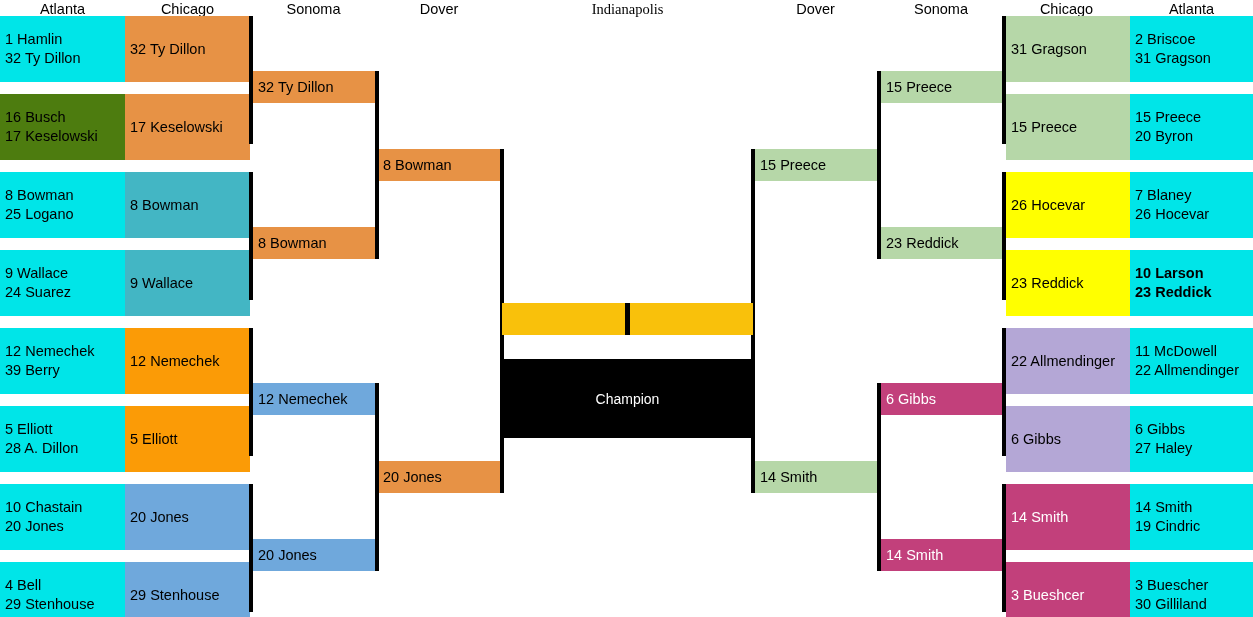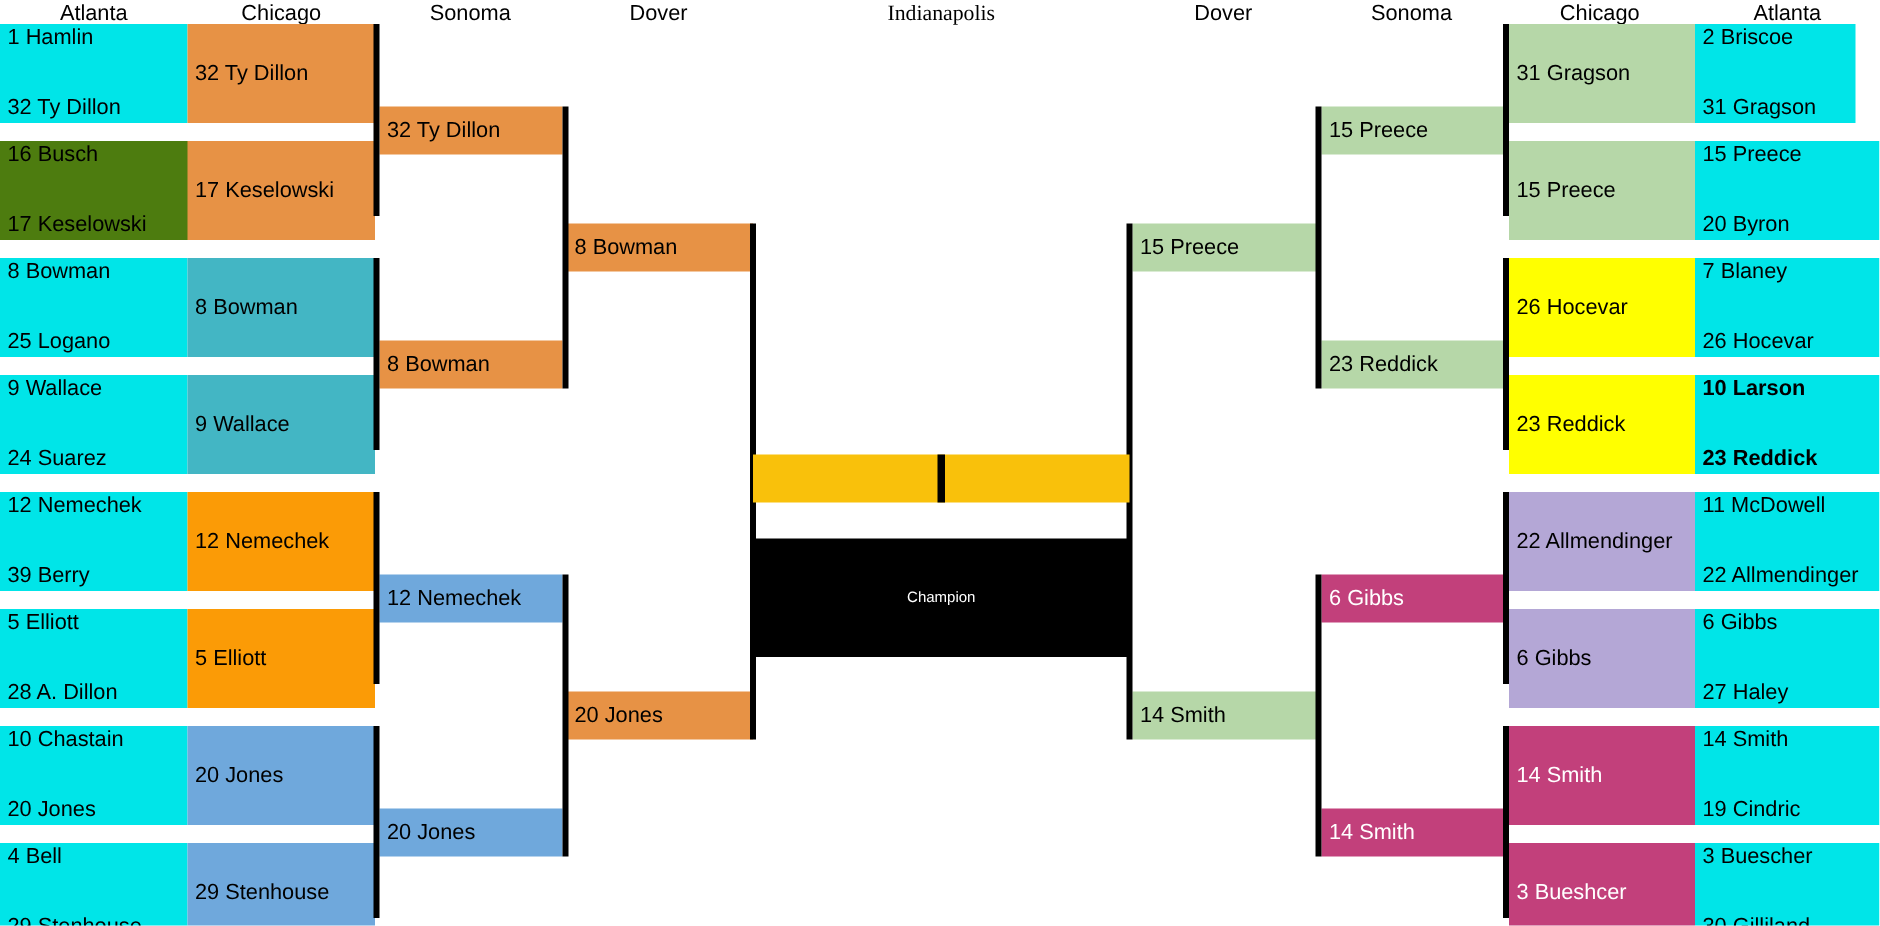--- a/index.html
+++ b/index.html
@@ -12,32 +12,32 @@
 
   .hdr{
     position:absolute;top:0;height:18px;line-height:18px;
     font-size:14.5px;color:#000;text-align:center;
   }
 
   
   .cell{
     position:absolute;box-sizing:border-box;
     font-size:14.5px;color:#000;
-    display:flex;flex-direction:column;justify-content:space-between;
+    display:flex;flex-direction:column;justify-content:center;
     padding-left:5px;overflow:hidden;white-space:nowrap;
   }
   .cell .ln{line-height:19px;height:19px;}
   .cell.one{justify-content:center;}
 
   .vbar{position:absolute;background:#000;width:4px;}
 
   .champ{
     position:absolute;background:#000;color:#fff;
     display:flex;align-items:center;justify-content:center;
-    font-size:10px;
+    font-size:14px;
   }
   .finalbar{position:absolute;}
   .finalsplit{position:absolute;background:#000;width:5px;}
 </style>
 </head>
 <body>
 
 <div id="bracket">
     <div class="hdr" style="left: 0px; width: 125px;">Atlanta</div>
     <div class="hdr" style="left: 125px; width: 125px;">Chicago</div>
@@ -73,21 +73,21 @@
       <div class="ln">28 A. Dillon</div>
     </div>
     <div class="cell" style="left: 0px; width: 125px; top: 484px; height: 66px; background: rgb(0, 229, 232);">
       <div class="ln">10 Chastain</div>
       <div class="ln">20 Jones</div>
     </div>
     <div class="cell" style="left: 0px; width: 125px; top: 562px; height: 66px; background: rgb(0, 229, 232);">
       <div class="ln">4 Bell</div>
       <div class="ln">29 Stenhouse</div>
     </div>
-    <div class="cell" style="left: 1130px; width: 107px; top: 16px; height: 66px; background: rgb(0, 229, 232);">
+    <div class="cell" style="left: 1130px; width: 123px; top: 16px; height: 66px; background: rgb(0, 229, 232);">
       <div class="ln">2 Briscoe</div>
       <div class="ln">31 Gragson</div>
     </div>
     <div class="cell" style="left: 1130px; width: 123px; top: 94px; height: 66px; background: rgb(0, 229, 232);">
       <div class="ln">15 Preece</div>
       <div class="ln">20 Byron</div>
     </div>
     <div class="cell" style="left: 1130px; width: 123px; top: 172px; height: 66px; background: rgb(0, 229, 232);">
       <div class="ln">7 Blaney</div>
       <div class="ln">26 Hocevar</div>

